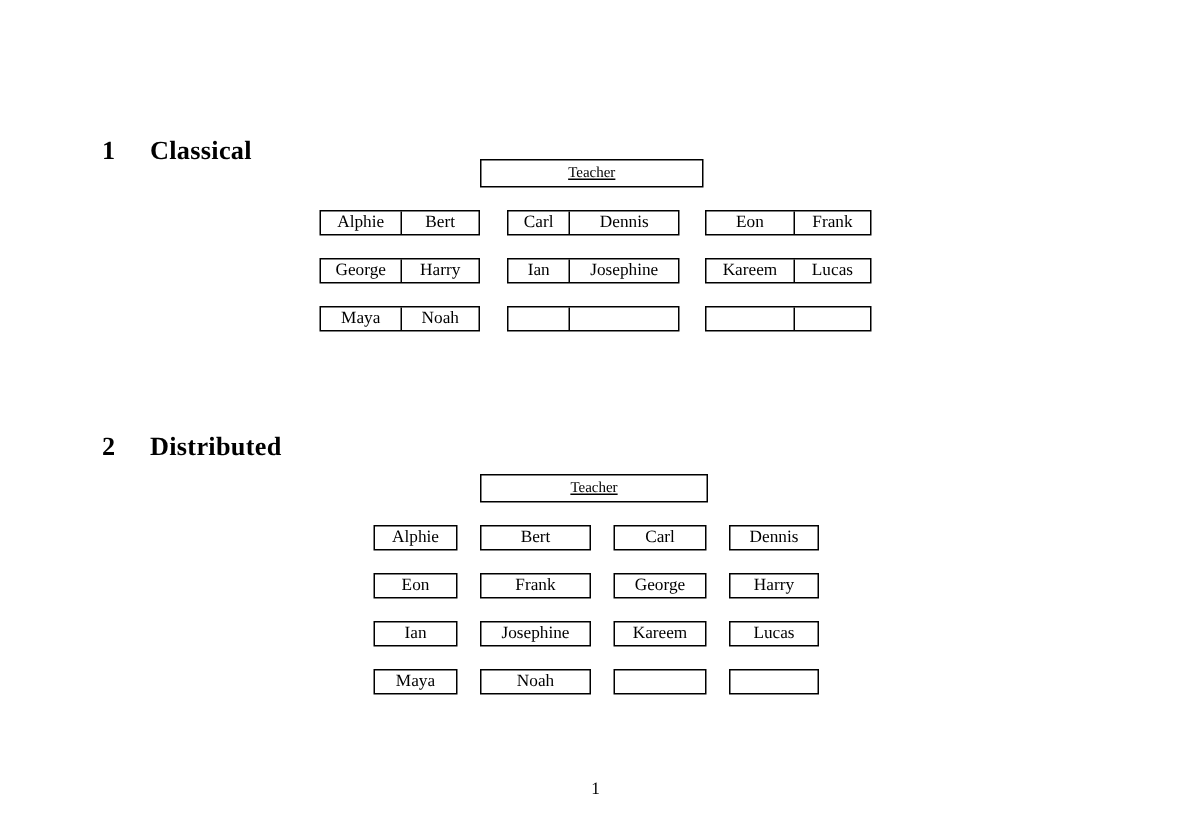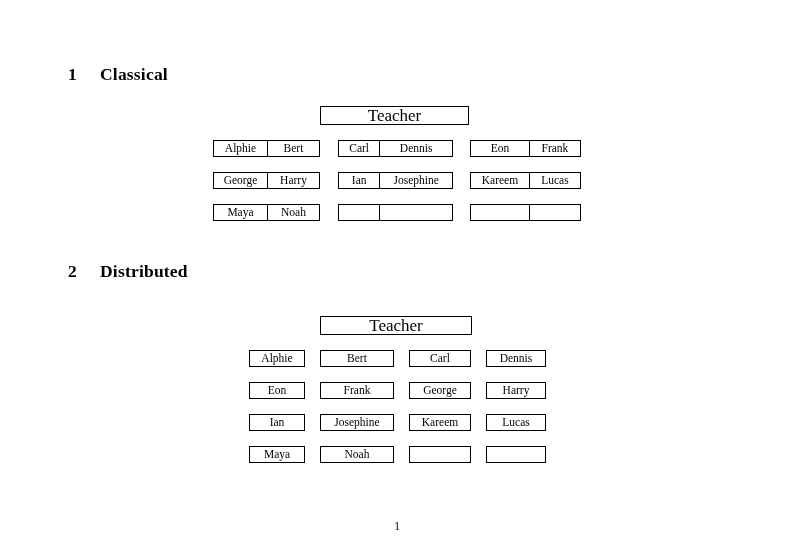--- a/index.html
+++ b/index.html
@@ -32,37 +32,39 @@
     letter-spacing: 0.2px;
     white-space: nowrap;
     line-height: 1;
   }
   .section-heading .sec-num {
     display: inline-block;
     width: 32px;
   }
   .section-heading .sec-title {
     display: inline-block;
+    margin-top: 26px;
   }
 
   #heading-classical   { top: 66px; }
   #heading-distributed { top: 263px; }
 
   
   .teacher-box {
     position: absolute;
     box-sizing: border-box;
     border: 1px solid #000000;
     background: #ffffff;
     height: 19px;
-    font-size: 17px;
+    font-size: 10px;
     display: flex;
     align-items: center;
     justify-content: center;
     line-height: 1;
+    text-decoration: underline;
   }
   #teacher-classical {
     left: 320px;
     top: 106px;
     width: 149px;
   }
   #teacher-distributed {
     left: 320px;
     top: 316px;
     width: 152px;

